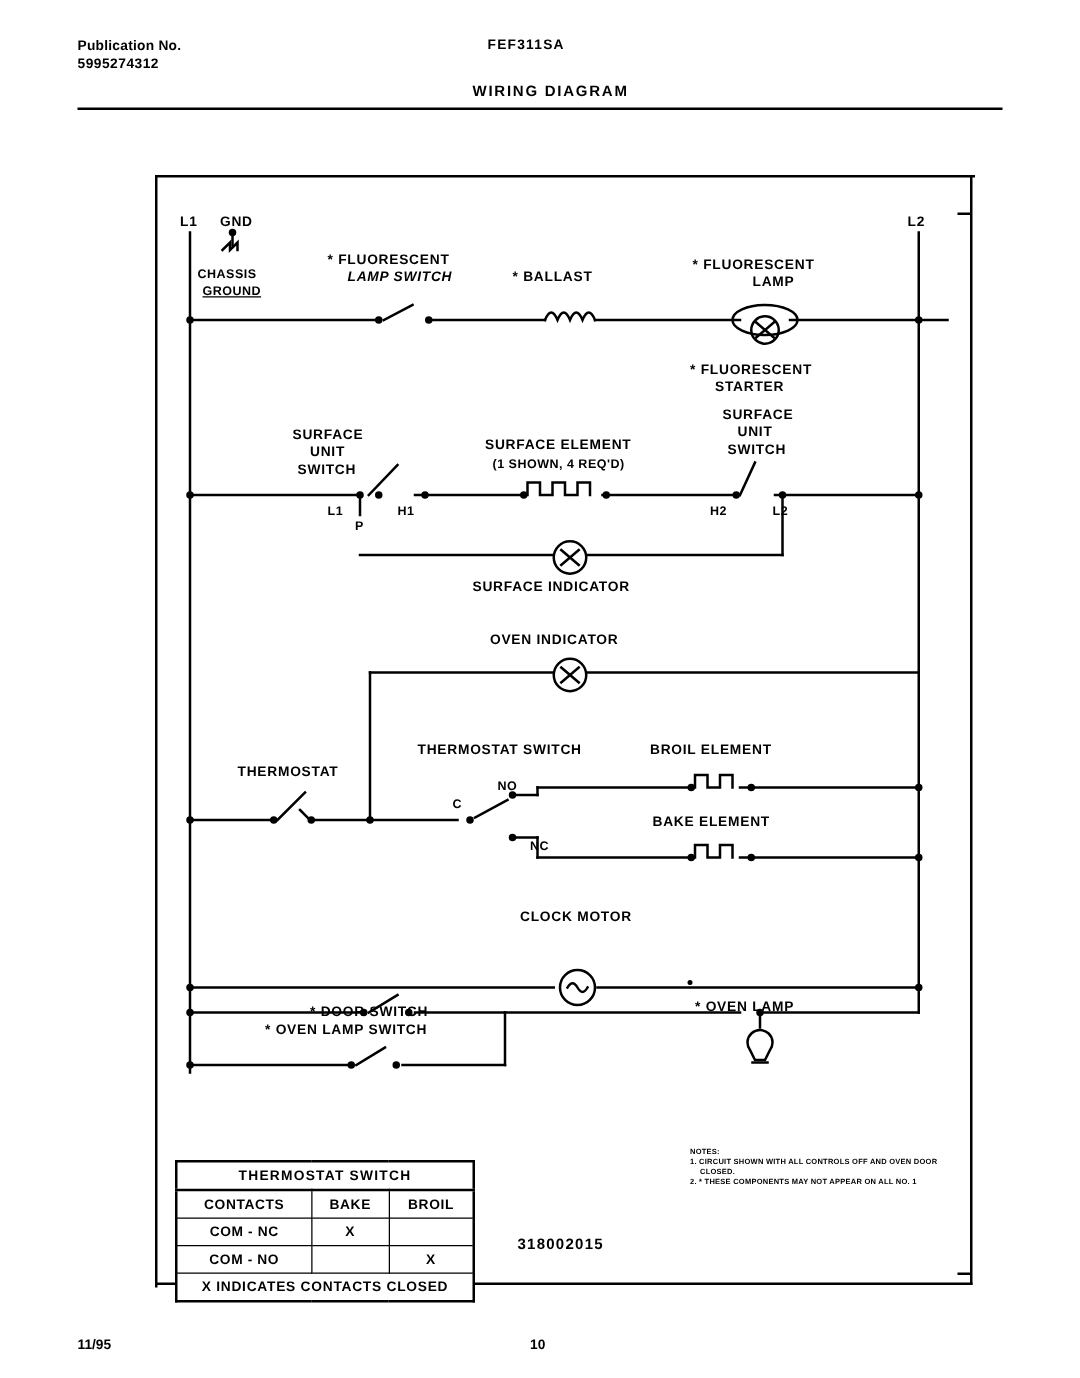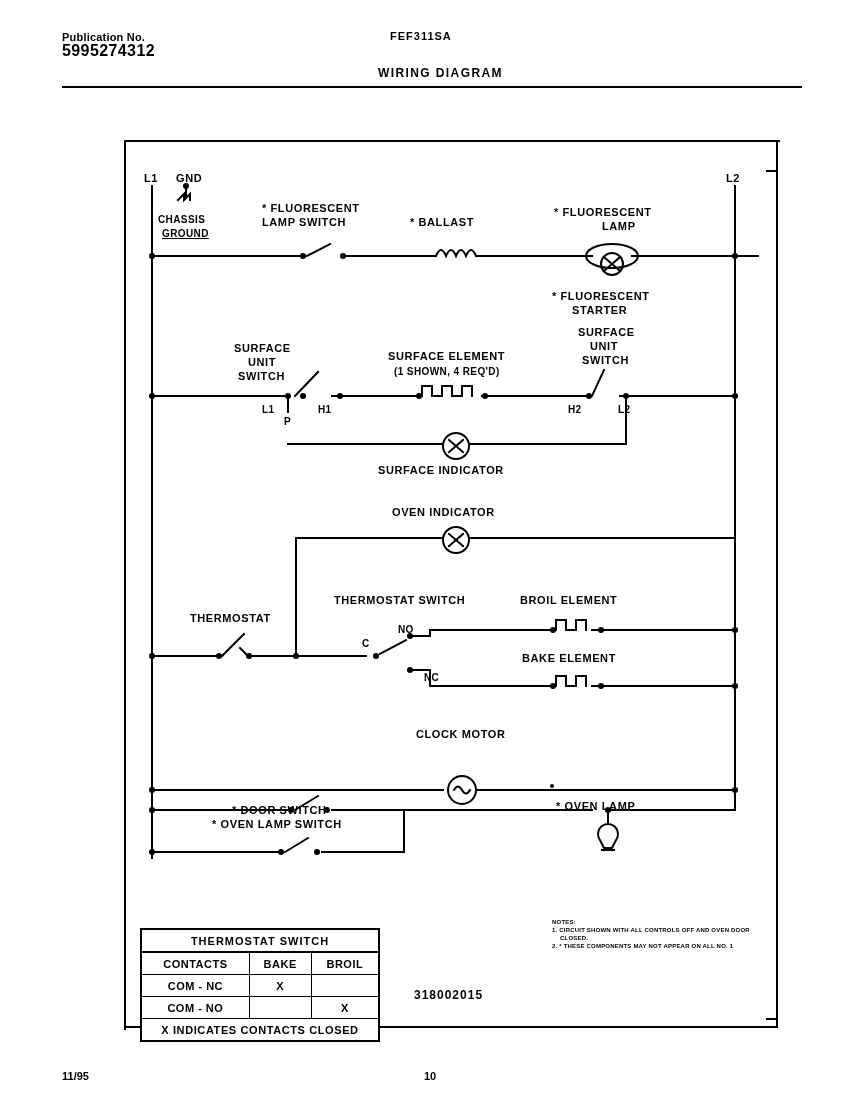--- a/index.html
+++ b/index.html
@@ -26,21 +26,21 @@
     position: absolute;
     left: 62px; top: 30px;
     font-size: 11px;
     line-height: 14px;
     font-weight: bold;
     letter-spacing: 0.2px;
   }
   .pub-num {
     position: absolute;
     left: 62px; top: 44px;
-    font-size: 16px;
+    font-size: 11px;
     line-height: 14px;
     font-weight: bold;
     letter-spacing: 0.4px;
   }
   .model-no {
     position: absolute;
     left: 390px; top: 30px;
     font-size: 11px;
     font-weight: bold;
     letter-spacing: 1px;
@@ -314,21 +314,21 @@
     </g>
   </svg>
 
   <div class="lbl" style="left:144px; top:172px;">L1</div>
   <div class="lbl" style="left:176px; top:172px;">GND</div>
   <div class="lbl sm" style="left:158px; top:214px;">CHASSIS</div>
   <div class="lbl sm" style="left:162px; top:228px;text-decoration:underline;">GROUND</div>
   <div class="lbl" style="left:726px; top:172px;">L2</div>
 
   <div class="lbl" style="left:262px; top:202px;">* FLUORESCENT</div>
-  <div class="lbl" style="left:262px; top:216px;">LAMP SWITCH</div>
+  <div class="lbl" style="left:278px; top:216px;font-style:italic;">LAMP SWITCH</div>
 
   <div class="lbl" style="left:410px; top:216px;">* BALLAST</div>
 
   <div class="lbl" style="left:554px; top:206px;">* FLUORESCENT</div>
   <div class="lbl" style="left:602px; top:220px;">LAMP</div>
 
   <div class="lbl" style="left:552px; top:290px;">* FLUORESCENT</div>
   <div class="lbl" style="left:572px; top:304px;">STARTER</div>
 
   <div class="lbl" style="left:234px; top:342px;">SURFACE</div>
@@ -354,21 +354,21 @@
   <div class="lbl" style="left:190px; top:612px;">THERMOSTAT</div>
   <div class="lbl" style="left:334px; top:594px;">THERMOSTAT SWITCH</div>
   <div class="lbl" style="left:520px; top:594px;">BROIL ELEMENT</div>
   <div class="lbl" style="left:522px; top:652px;">BAKE ELEMENT</div>
 
   <div class="lbl sm" style="left:362px; top:638px;">C</div>
   <div class="lbl sm" style="left:398px; top:624px;">NO</div>
   <div class="lbl sm" style="left:396px; top:672px;padding-left:28px;">NC</div>
 
   <div class="lbl" style="left:416px; top:728px;">CLOCK MOTOR</div>
-  <div class="lbl" style="left:232px; top:804px;">* DOOR SWITCH</div>
+  <div class="lbl" style="left:248px; top:804px;">* DOOR SWITCH</div>
   <div class="lbl" style="left:212px; top:818px;">* OVEN LAMP SWITCH</div>
   <div class="lbl" style="left:556px; top:800px;">* OVEN LAMP</div>
 
   <table class="ts-table">
     <tbody>
         <tr class="title-row">
       <td colspan="3">THERMOSTAT SWITCH</td>
     </tr>
     <tr>
       <td>CONTACTS</td>

